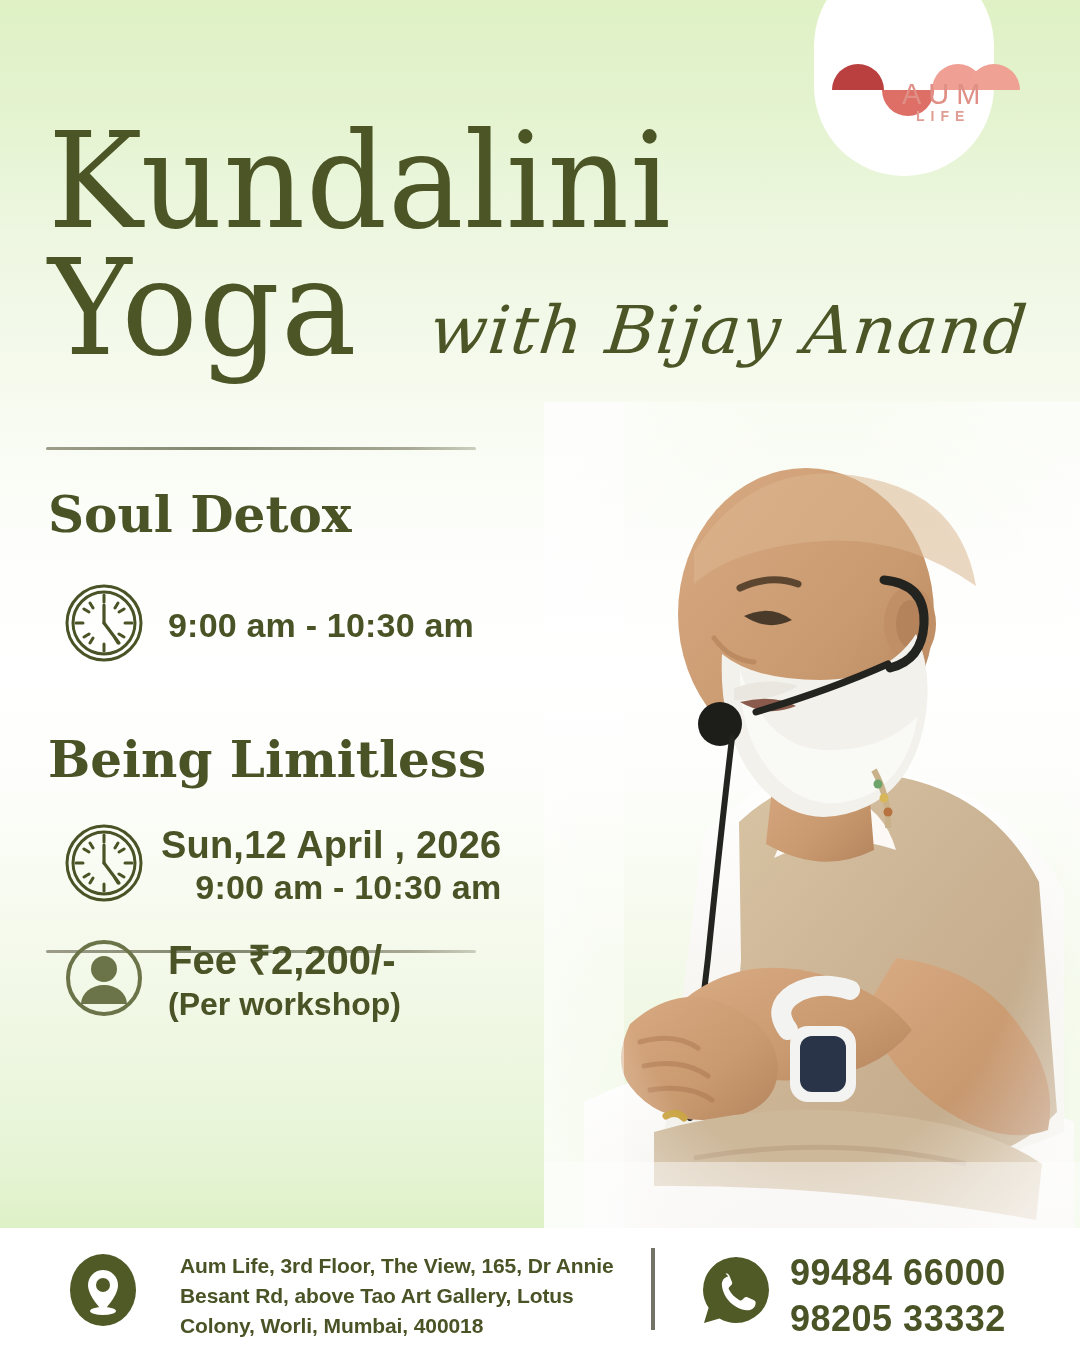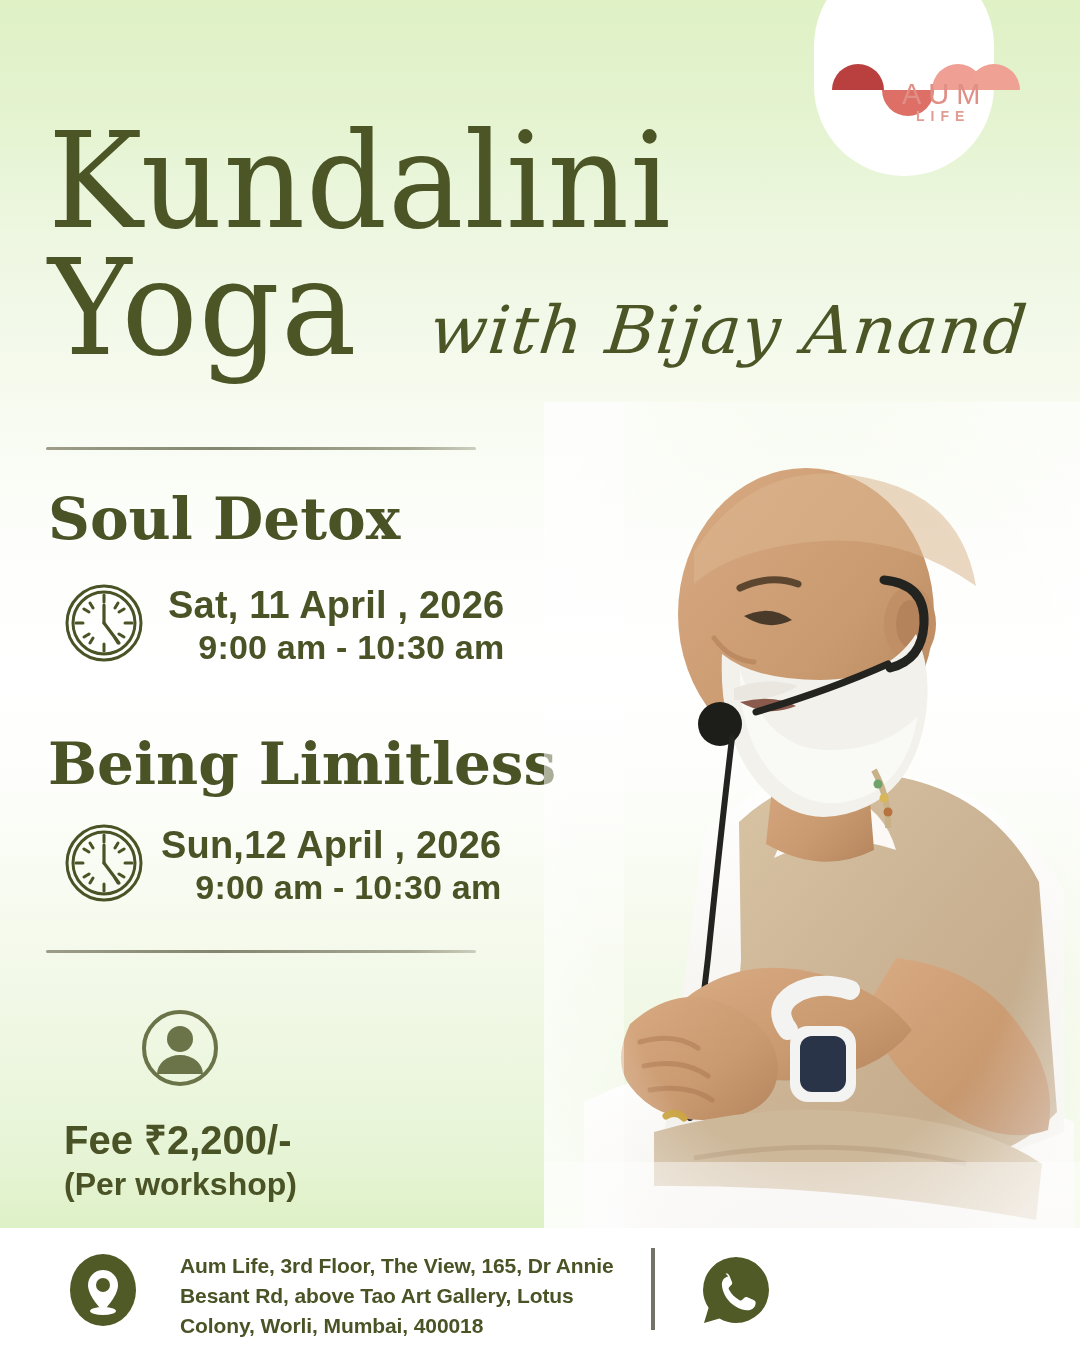--- a/index.html
+++ b/index.html
@@ -72,30 +72,30 @@
     background:linear-gradient(to right,#8d8c77 0%,#6e7258 40%,#9a9a85 85%,#c4c7b4 100%);
     opacity:.85;border-radius:2px;
   }
   .rule.r1{left:46px;top:447px;width:430px;}
   .rule.r2{left:46px;top:950px;width:430px;}
 
   
   .sect{
     position:absolute;left:48px;
     font-family:"DejaVu Serif", serif;
-    font-weight:700;font-size:58px;color:#4a5326;letter-spacing:0px;
+    font-weight:700;font-size:50px;color:#4a5326;letter-spacing:0px;
   }
   .sect.s1{top:485px;}
   .sect.s2{top:730px;}
 
   
   .row{position:absolute;display:flex;align-items:center;gap:24px;}
   .row.r-a{left:64px;top:583px;}
   .row.r-b{left:64px;top:823px;gap:17px;}
-  .row.r-c{left:64px;top:1008px;flex-direction:column;}
+  .row.r-c{left:64px;top:936px;}
 
   .ico{flex:0 0 auto;}
   .lines{
     font-family:"Liberation Sans", sans-serif;
     font-weight:700;color:#4a5326;
   }
   .lines .big{font-size:38px;line-height:1.16;letter-spacing:0.2px;display:block;}
   .lines .sml{font-size:34px;line-height:1.2;letter-spacing:0.2px;display:block;text-align:right;}
   .lines .fee1{font-size:40px;line-height:1.22;display:block;}
   .lines .fee2{font-size:32px;line-height:1.22;display:block;}
@@ -177,21 +177,20 @@
           <line x1="60" y1="26" x2="55" y2="29"></line>
           <line x1="25" y1="51" x2="20" y2="54"></line>
           <line x1="54" y1="20" x2="51" y2="25"></line>
           <line x1="29" y1="55" x2="26" y2="60"></line>
         </g>
         <line x1="40" y1="40" x2="40" y2="22" stroke="#4a5326" stroke-width="3.2" stroke-linecap="round"></line>
         <line x1="40" y1="40" x2="55" y2="60" stroke="#4a5326" stroke-width="3.2" stroke-linecap="round"></line>
       </svg>
     </div>
     <div class="lines">
-      <span class="big">Sat, 11 April , 2026</span>
       <span class="sml">9:00 am - 10:30 am</span>
     </div>
   </div>
 
   <div class="sect s2">Being Limitless</div>
   <div class="row r-b">
     <div class="ico">
       <svg width="80" height="80" viewBox="0 0 80 80">
         <circle cx="40" cy="40" r="37" fill="none" stroke="#4a5326" stroke-width="3"></circle>
         <circle cx="40" cy="40" r="31" fill="none" stroke="#4a5326" stroke-width="3"></circle>
@@ -330,15 +329,19 @@
 
     <div class="f-divider"></div>
 
     <div class="f-wa">
       <svg width="72" height="72" viewBox="0 0 72 72">
         <path d="M36 3 a33 33 0 0 1 0 66 a32.6 32.6 0 0 1 -16.5 -4.4 L4 69 l4.6 -15.2 A32.7 32.7 0 0 1 3 36 A33 33 0 0 1 36 3 z" fill="#4f5a26"></path>
         <path d="M25.5 19.5 c1.8 -0.3 3 0.2 3.8 2 l2.6 6.2 c0.6 1.5 0.3 2.4 -0.7 3.4 l-1.8 1.9 c-0.8 0.8 -0.9 1.6 -0.4 2.6 c2.3 4.6 6 8.3 10.6 10.6 c1 0.5 1.8 0.4 2.6 -0.4 l1.9 -1.9 c1 -1 1.9 -1.2 3.3 -0.6 l6.2 2.6 c1.8 0.8 2.3 2 2 3.8 c-0.6 4.1 -4.2 6.8 -8.4 6.5 c-13 -1 -24.3 -12.3 -25.3 -25.3 c-0.3 -4.2 2.4 -7.8 6.5 -8.4 z" fill="#ffffff"></path>
       </svg>
     </div>
 
+    <div class="phones">
+      <span>99484 66000</span>
+      <span>98205 33332</span>
+    </div>
   </div>
 
 </div>
 
 </body></html>

